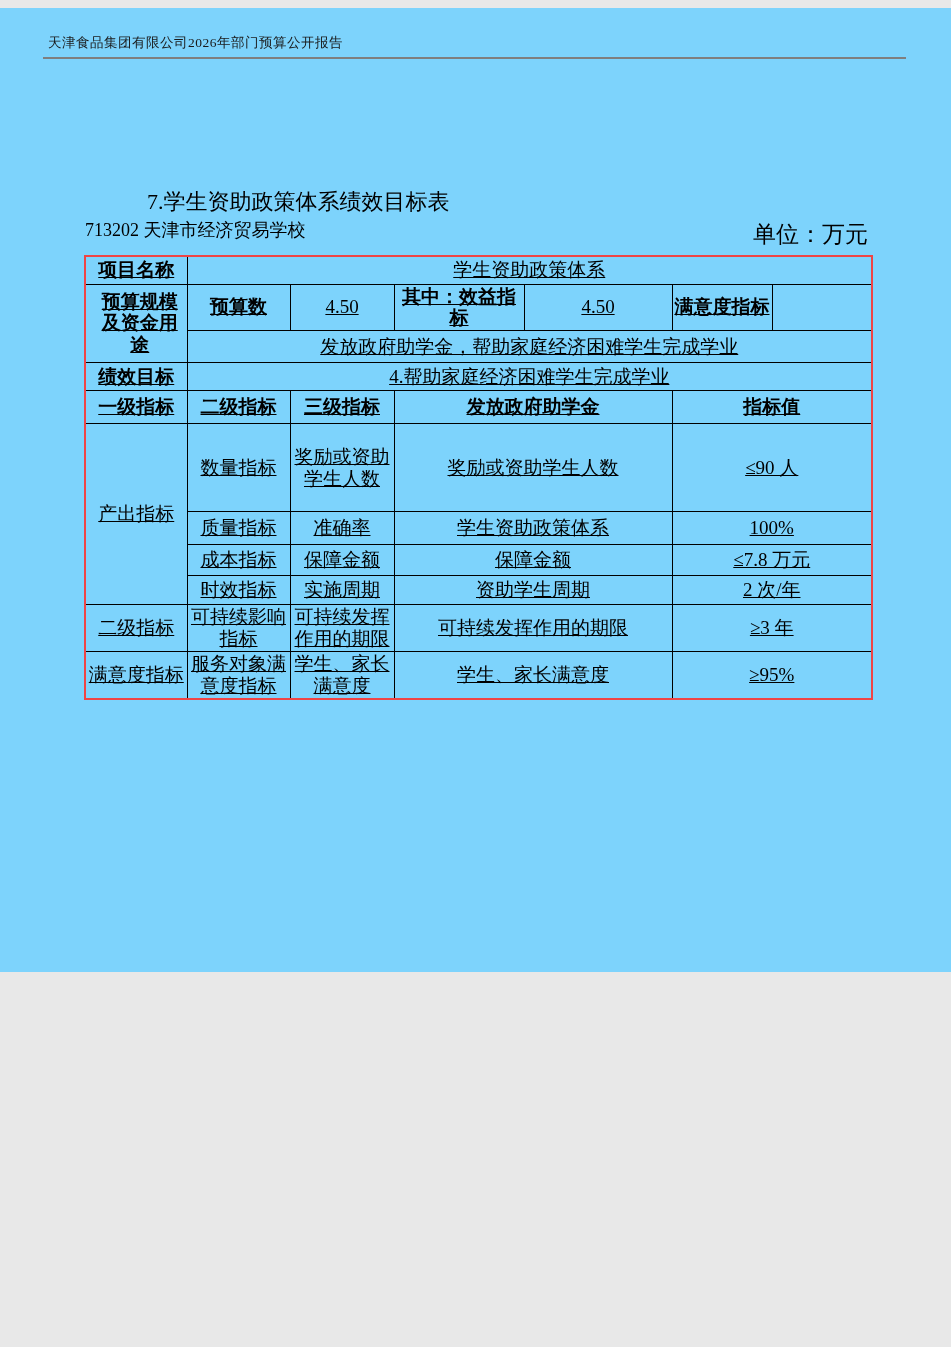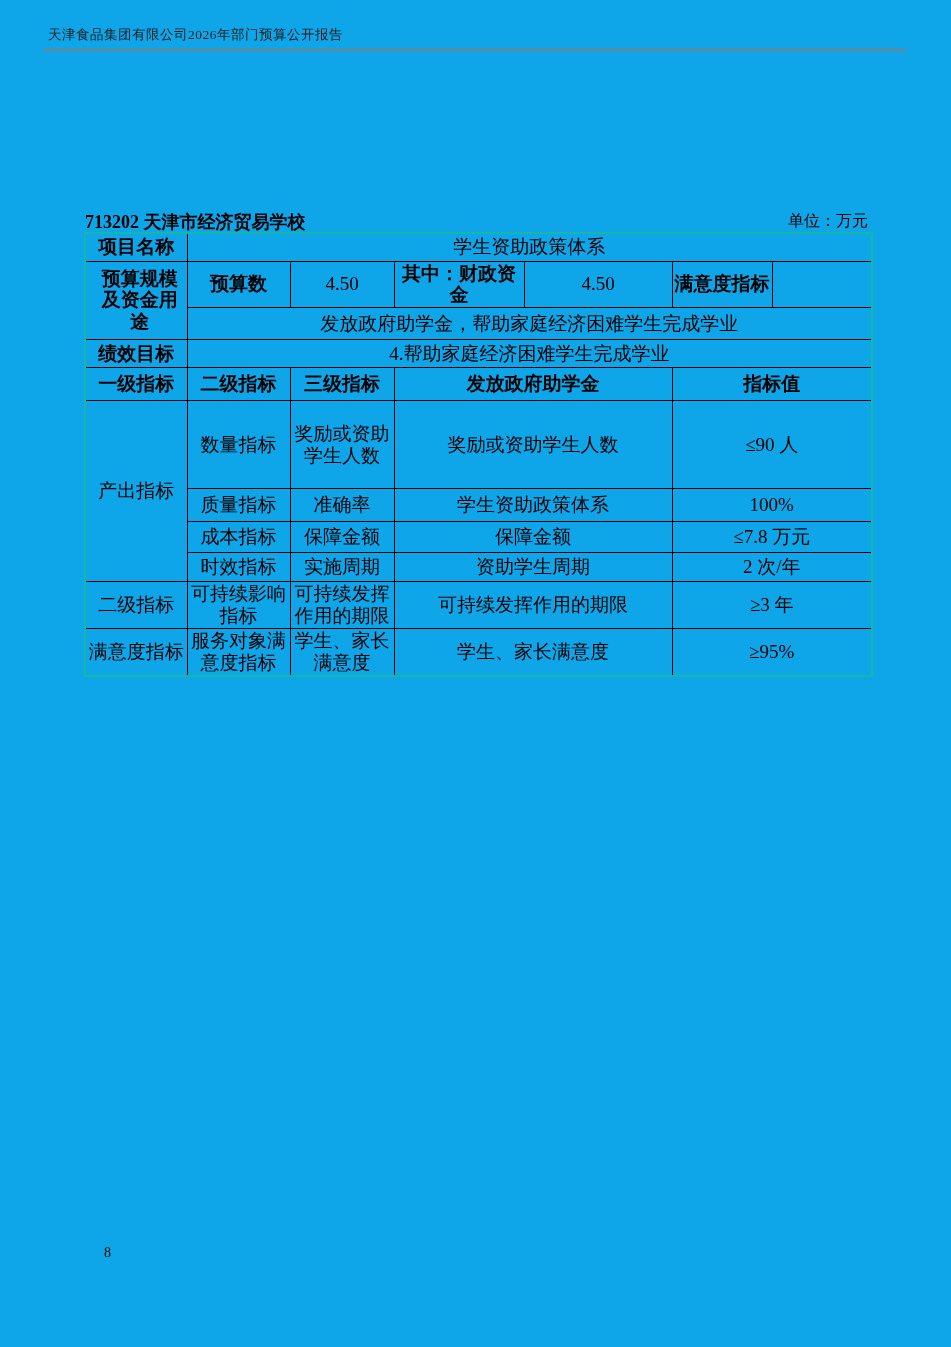--- a/index.html
+++ b/index.html
@@ -1,22 +1,22 @@
 <!DOCTYPE html>
 <html><head>
 <meta charset="utf-8">
 <style>
   * { margin: 0; padding: 0; box-sizing: border-box; }
   html, body { background: #e8e8e8; }
   .page {
     position: relative;
     width: 951px;
-    height: 1347px;
-    margin: 0 auto;
-    background: #0ea5e9;
+    height: 964px;
+    margin: 8px auto;
+    background: #7dd3fc;
     font-family: "Liberation Serif", "DejaVu Serif", serif;
     color: #000000;
     overflow: hidden;
   }
   .doc-header {
     position: absolute;
     left: 48px;
     top: 26px;
     font-size: 13.5px;
     letter-spacing: 0.5px;
@@ -36,40 +36,41 @@
     left: 147px;
     top: 179px;
     font-size: 22px;
     white-space: nowrap;
   }
   .school-heading {
     position: absolute;
     left: 85px;
     top: 210px;
     font-size: 18px;
-    font-weight: bold;
+    font-weight: normal;
     white-space: nowrap;
   }
   .unit-label {
     position: absolute;
     right: 83px;
     top: 211px;
-    font-size: 16px;
+    font-size: 23px;
     white-space: nowrap;
   }
   table.perf {
     position: absolute;
     left: 84px;
-    top: 232px;
+    top: 247px;
     border-collapse: collapse;
     table-layout: fixed;
     width: 787px;
-    border: 2px solid #14b8a6;
+    border: 2px solid #ef4444;
     font-size: 19px;
     line-height: 1.15;
+    text-decoration: underline;
   }
   table.perf td {
     border: 1px solid #000000;
     text-align: center;
     vertical-align: middle;
     padding: 1px 2px;
     overflow: hidden;
     word-break: break-all;
   }
   td.bold { font-weight: bold; }
@@ -97,20 +98,21 @@
   }
 </style>
 </head>
 <body>
 
 <div class="page">
 
   <div class="doc-header">天津食品集团有限公司2026年部门预算公开报告</div>
   <div class="header-rule"></div>
 
+  <div class="section-title">7.学生资助政策体系绩效目标表</div>
   <div class="school-heading">713202 天津市经济贸易学校</div>
   <div class="unit-label">单位：万元</div>
 
   <table class="perf">
     <colgroup>
       <col style="width:102px">
       <col style="width:103px">
       <col style="width:104px">
       <col style="width:130px">
       <col style="width:148px">
@@ -119,21 +121,21 @@
     </colgroup>
     <tbody>
       <tr class="r1">
         <td class="bold thick-b">项目名称</td>
         <td colspan="6" class="tl thick-b">学生资助政策体系</td>
       </tr>
       <tr class="r2">
         <td rowspan="2" class="bold thick-b" style="padding-left:10px;padding-right:3px;">预算规模及资金用途</td>
         <td class="bold">预算数</td>
         <td class="tl">4.50</td>
-        <td class="bold wrap-narrow">其中：财政资金</td>
+        <td class="bold wrap-narrow">其中：效益指标</td>
         <td class="tl">4.50</td>
         <td class="bold">满意度指标</td>
         <td></td>
       </tr>
       <tr class="r3">
         <td colspan="6" class="tl thick-b">发放政府助学金，帮助家庭经济困难学生完成学业</td>
       </tr>
       <tr class="r4">
         <td class="bold thick-b">绩效目标</td>
         <td colspan="6" class="tl thick-b">4.帮助家庭经济困难学生完成学业</td>

